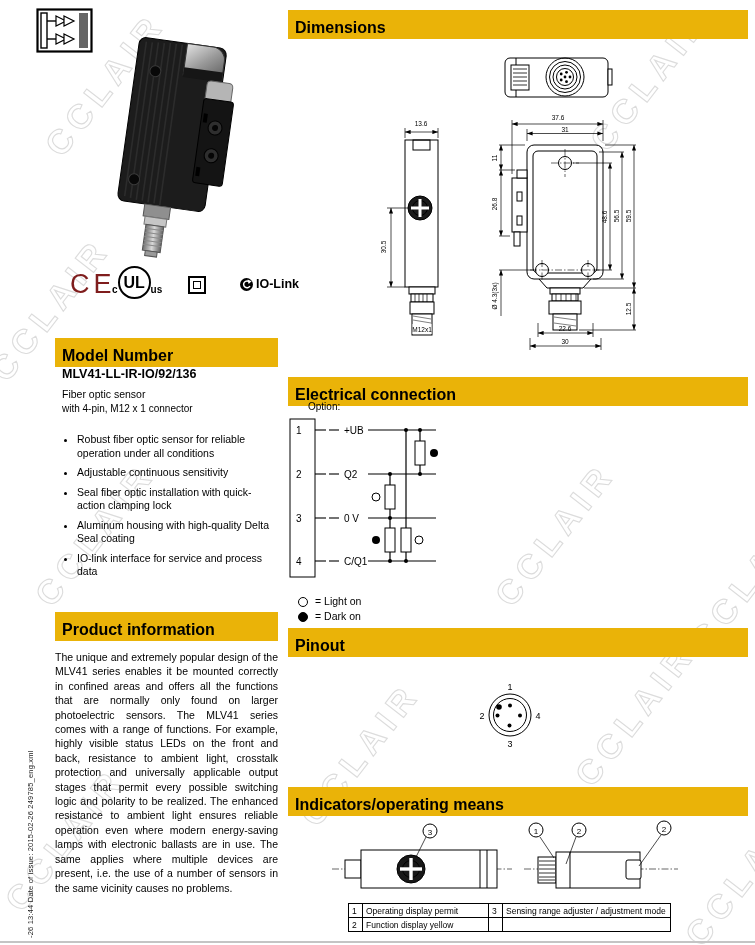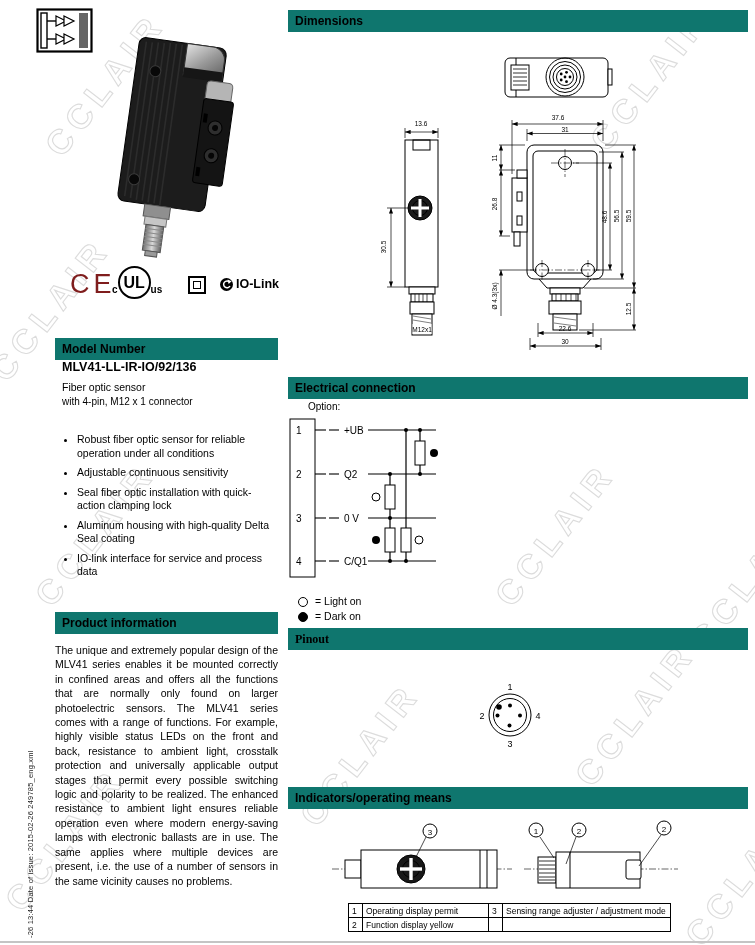--- a/index.html
+++ b/index.html
@@ -1,19 +1,19 @@
 <!DOCTYPE html>
 <html><head>
 <meta charset="utf-8">
 <style>
   html,body{margin:0;padding:0;background:#fff;}
   .page{position:relative;width:755px;height:945px;background:#fff;overflow:hidden;
         font-family:"Liberation Sans",sans-serif;color:#000;}
   .abs{position:absolute;}
-  .hdr{background:#0f766e;font-weight:bold;font-size:12px;padding:4px 0 4px 7px;line-height:14px;}
+  .hdr{background:#eab308;font-weight:bold;font-size:16px;padding:11px 0 4px 7px;line-height:14px;}
   .wm{position:absolute;font-size:34px;font-weight:bold;letter-spacing:7px;
       color:rgba(255,255,255,0.01);-webkit-text-stroke:1.1px #dcdcdc;
       transform:rotate(-52deg);pointer-events:none;white-space:nowrap;}
   .edge{position:absolute;left:26px;top:938px;transform:rotate(-90deg);transform-origin:0 0;
         font-size:7.5px;color:#222;white-space:nowrap;letter-spacing:0.2px;width:380px;}
   .leftcol{left:55px;width:223px;}
   .modelnum{font-weight:bold;font-size:12.5px;}
   .modeldesc{font-size:10.5px;margin-top:7px;}
   .modelconn{font-size:10px;margin-top:3px;}
   ul.feat{margin:9px 0 0 0;padding-left:22px;}
@@ -31,21 +31,21 @@
   .dim{stroke:#000;stroke-width:0.7;fill:none;}
   .dd{stroke:#000;stroke-width:0.6;fill:none;stroke-dasharray:7 2 1.5 2;}
   .dimt{font-size:6.5px;}
   .ce{font-size:27px;letter-spacing:4px;color:#7f1d1d;}
   .ulwrap{display:flex;align-items:flex-end;}
   .ulc{width:29px;height:29px;border:2.5px solid #000;border-radius:50%;
        display:flex;align-items:center;justify-content:center;font-weight:bold;font-size:16px;}
   .ulsmall{font-size:10px;font-weight:bold;position:relative;top:-4px;}
   .sq-out{width:14px;height:14px;border:2px solid #000;display:flex;align-items:center;justify-content:center;}
   .sq-in{width:6px;height:6px;border:1.5px solid #000;}
-  .iolink{display:flex;align-items:center;gap:3px;font-weight:bold;font-size:12.5px;}
+  .iolink{display:flex;align-items:center;gap:3px;font-weight:bold;font-size:12.5px;margin-left:20px;}
   .footline{position:absolute;left:0;top:941px;width:755px;height:2px;background:#c4c4c4;}
 </style>
 </head>
 <body>
 
 <div class="page">
 
   <span class="wm" style="left:20px;top:65px;">CCLAIR</span>
   <span class="wm" style="left:565px;top:60px;">CCLAIR</span>
   <span class="wm" style="left:-35px;top:290px;">CCLAIR</span>
@@ -380,21 +380,21 @@
     <div class="legendrow">
       <span class="circ"></span>
       <span>= Light on</span>
     </div>
     <div class="legendrow">
       <span class="circ fill"></span>
       <span>= Dark on</span>
     </div>
   </div>
 
-  <div class="abs hdr" style="left:288px;top:628px;width:453px;font-family:Liberation Serif, serif;">Pinout</div>
+  <div class="abs hdr" style="left:288px;top:628px;width:453px;">Pinout</div>
 
   <svg class="abs" style="left:448px;top:670px;" width="125" height="95">
     <circle class="ol" cx="62" cy="45" r="21" stroke-width="1.4"></circle>
     <circle class="ol" cx="62" cy="45" r="16.5"></circle>
     <circle cx="51" cy="37" r="2.8"></circle>
     <circle cx="62" cy="35.5" r="2"></circle>
     <circle cx="72" cy="45.5" r="2"></circle>
     <circle cx="61.5" cy="55.5" r="2"></circle>
     <circle cx="49.5" cy="45.5" r="2"></circle>
     <text x="62" y="20" font-size="9" text-anchor="middle">1</text>

